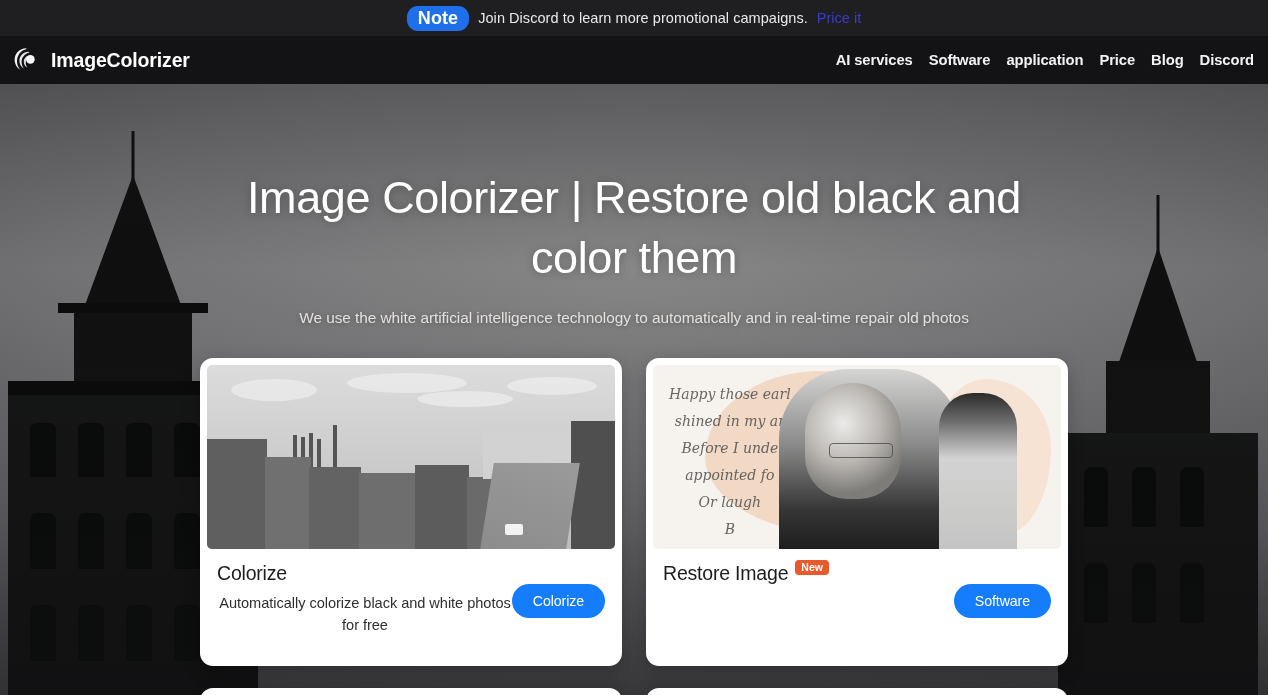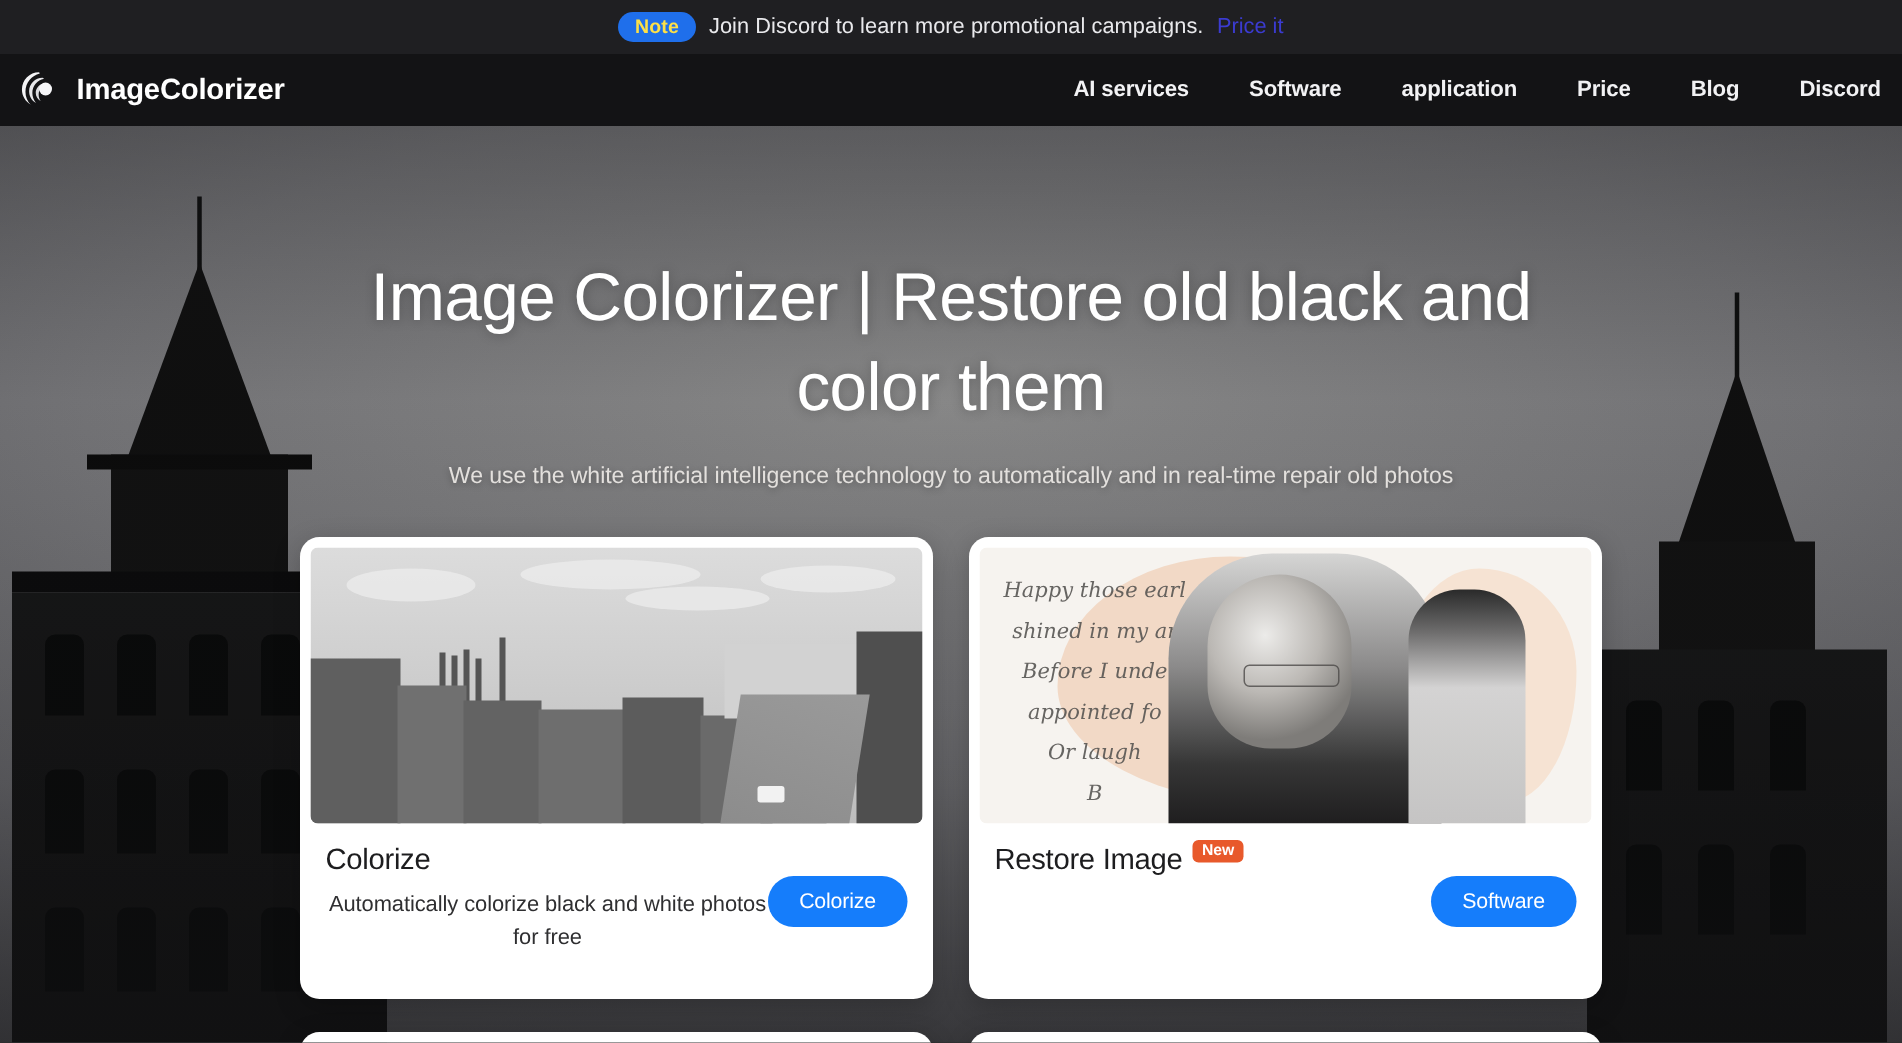--- a/index.html
+++ b/index.html
@@ -21,22 +21,22 @@
     align-items: center;
     justify-content: center;
     gap: 9px;
     font-size: 14.5px;
     color: #e9e9ec;
     position: relative;
     z-index: 40;
   }
   .note-badge {
     background: #1f6feb;
-    color: #fde047;
-    font-size: 13px;
+    color: #ffffff;
+    font-size: 18px;
     font-weight: 600;
     border-radius: 11px;
     padding: 3px 11px 4px;
     line-height: 1;
     letter-spacing: .1px;
   }
   .notice-text { font-weight: 400; letter-spacing: .05px; }
   .notice-link {
     color: #3b3bd0;
     text-decoration: none;
@@ -58,21 +58,21 @@
   .brand-name {
     color: #ffffff;
     font-size: 19.5px;
     font-weight: 700;
     letter-spacing: -.15px;
   }
   .nav-links {
     margin-left: auto;
     display: flex;
     align-items: center;
-    gap: 40px;
+    gap: 16px;
     text-align: center;
   }
   .nav-link {
     color: #f2f2f4;
     font-size: 14.8px;
     font-weight: 600;
     text-decoration: none;
     letter-spacing: -.1px;
     white-space: nowrap;
   }

